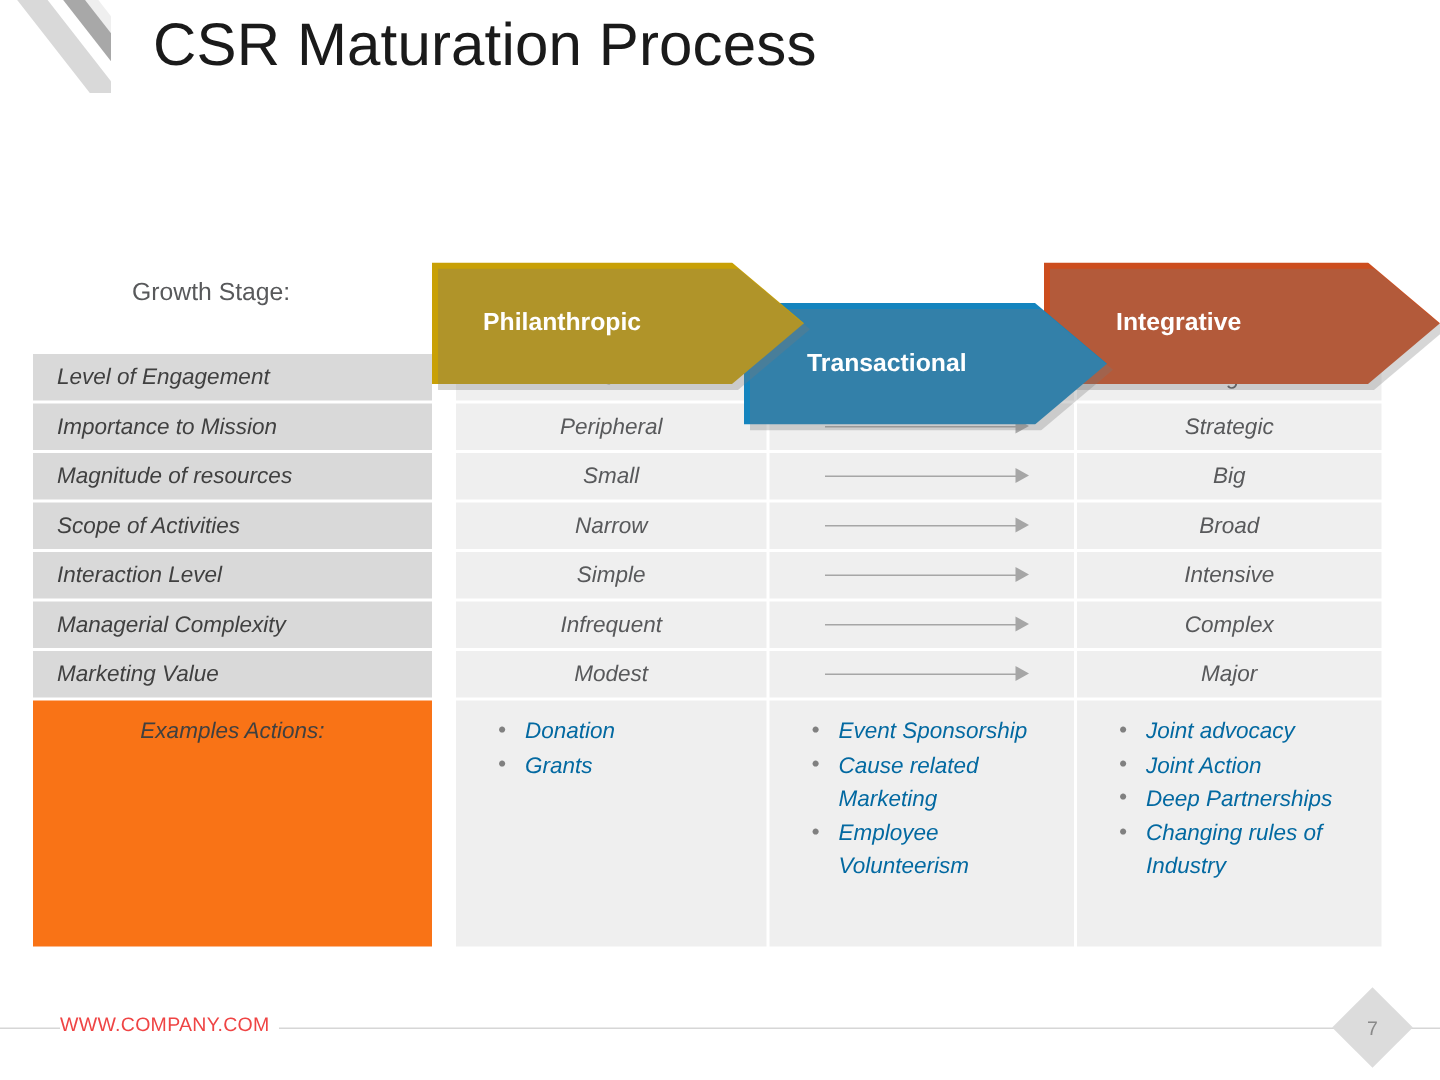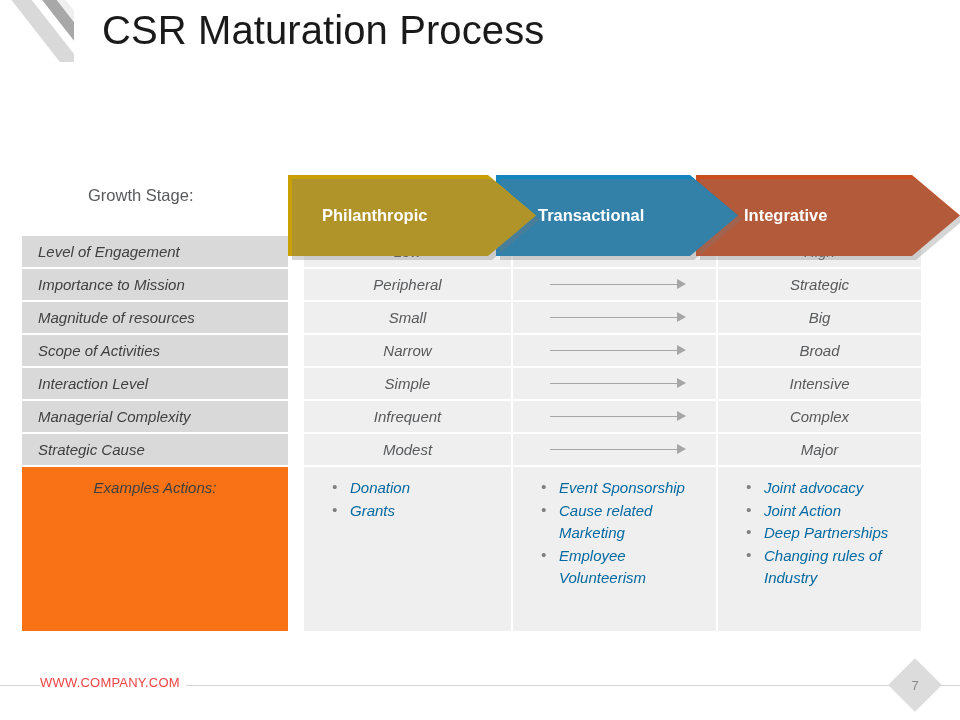--- a/index.html
+++ b/index.html
@@ -100,21 +100,21 @@
   .arrow .lbl {
     position: relative;
     z-index: 3;
     font-size: 16.5px;
     font-weight: bold;
     color: #ffffff;
     white-space: nowrap;
   }
   
   .arrow-1 { left: 0px;   width: 248px; z-index: 6; }
-  .arrow-2 { left: 208px; width: 242px; z-index: 4; }
+  .arrow-2 { left: 208px; width: 242px; z-index: 4; margin-top: 27px; }
   .arrow-3 { left: 408px; width: 264px; z-index: 2; }
 
   .arrow-1 .lbl { margin-left: 34px; }
   .arrow-2 .lbl { margin-left: 42px; }
   .arrow-3 .lbl { margin-left: 48px; }
 
   .shadow {
     position: absolute;
     top: 4px; left: 4px;
     width: 100%; height: 100%;
@@ -380,21 +380,21 @@
       <div class="c-b">
         <span class="midarrow">
             <i class="ln"></i>
             <i class="hd"></i>
           </span>
       </div>
       <div class="c-c">Complex</div>
     </div>
 
     <div class="row">
-      <div class="c-label">Strategic Cause</div>
+      <div class="c-label">Marketing Value</div>
       <div class="c-a">Modest</div>
       <div class="c-b">
         <span class="midarrow">
             <i class="ln"></i>
             <i class="hd"></i>
           </span>
       </div>
       <div class="c-c">Major</div>
     </div>
 

